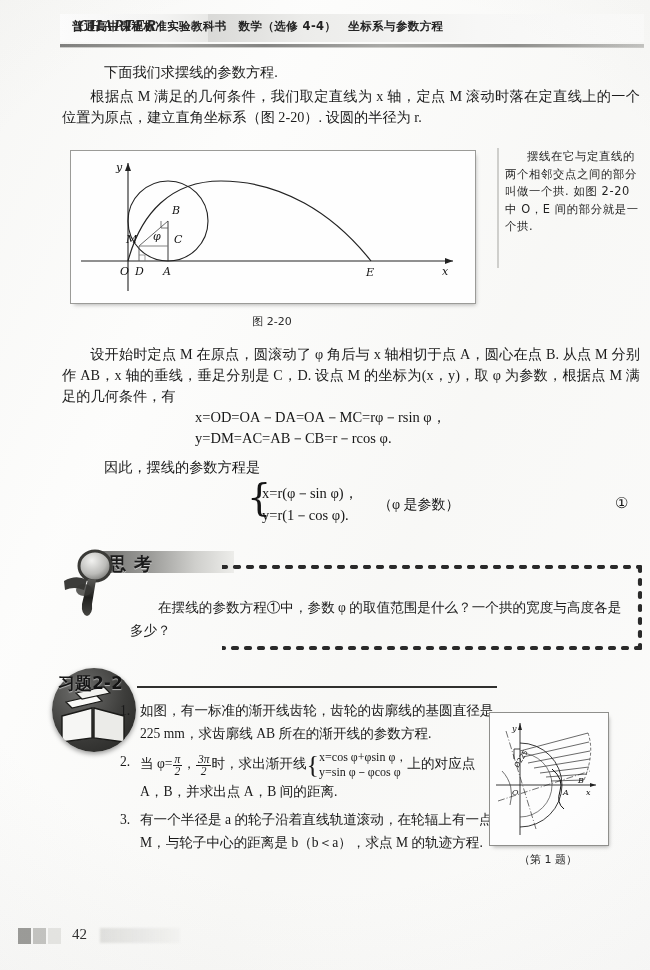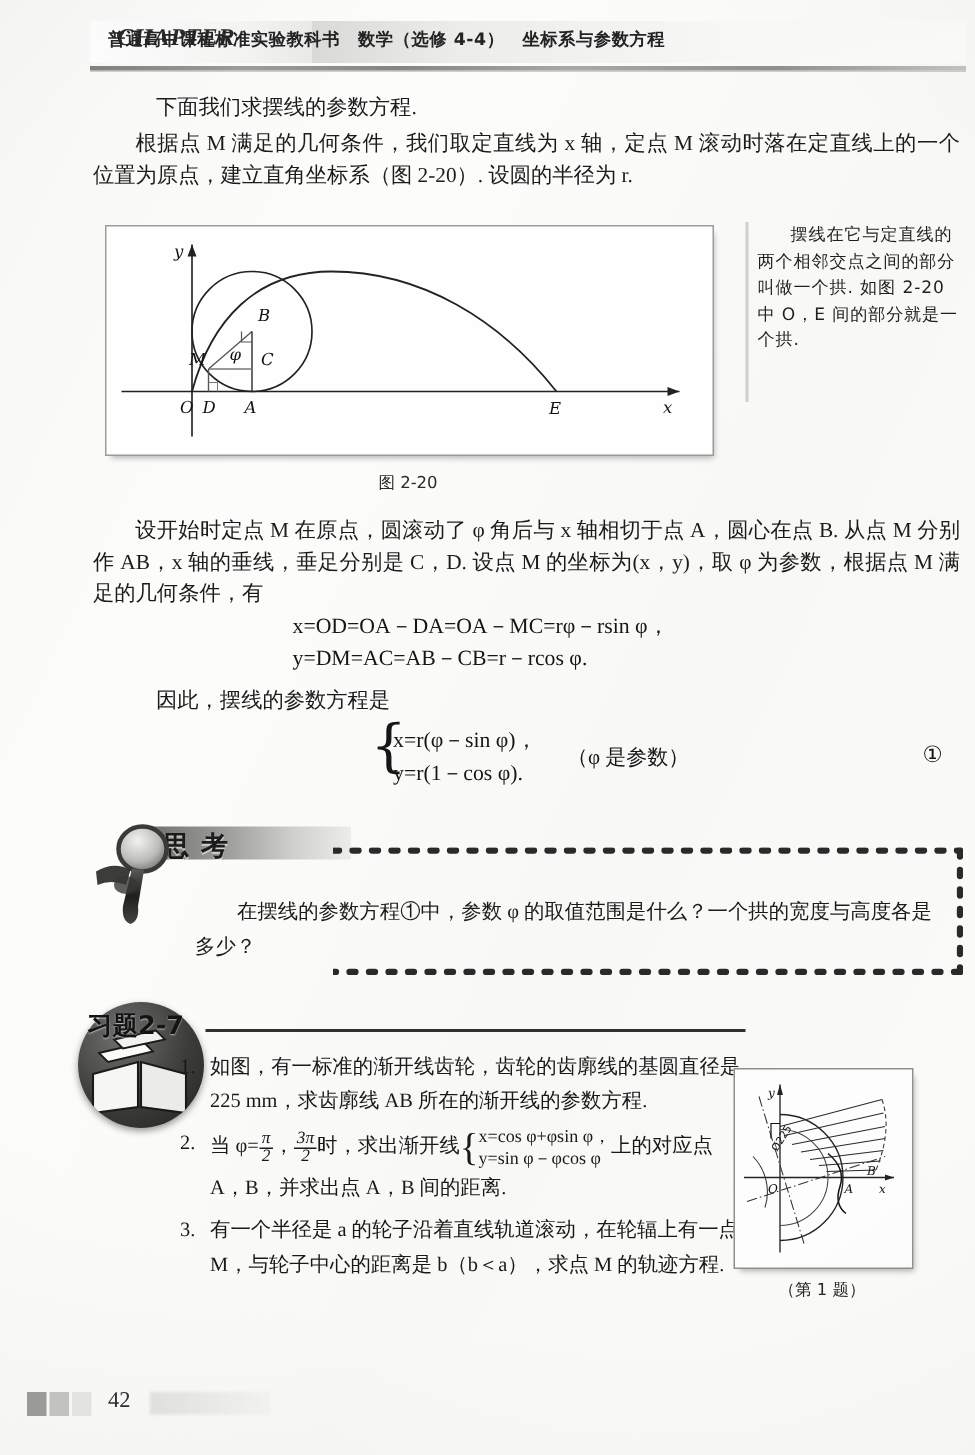--- a/index.html
+++ b/index.html
@@ -294,21 +294,21 @@
 <div class="ex-badge">
   <svg width="84" height="84" viewBox="0 0 84 84">
     <g>
       <path d="M10,48 L40,40 L40,70 L10,74 Z" fill="#f6f6f4" stroke="#1a1a18" stroke-width="1.4"></path>
       <path d="M72,48 L42,40 L42,70 L72,74 Z" fill="#ebebe8" stroke="#1a1a18" stroke-width="1.4"></path>
       <path d="M14,34 L44,27 L50,33 L20,40 Z" fill="#fafaf8" stroke="#1a1a18" stroke-width="1.2"></path>
       <path d="M24,25 L52,19 L58,25 L30,31 Z" fill="#f2f2ef" stroke="#1a1a18" stroke-width="1.2"></path>
     </g>
   </svg>
 </div>
-<div class="ex-word">习题2-7</div>
+<div class="ex-word">习题2-2</div>
 <div class="ex-rule"></div>
 
 <div class="ex-list">
   <div class="ex-item">
     <span class="ex-num">1.</span>
     <span>如图，有一标准的渐开线齿轮，齿轮的齿廓线的基圆直径是 225 mm，求齿廓线 AB 所在的渐开线的参数方程.</span>
   </div>
 
   <div class="ex-item" style="line-height:24px;">
     <span class="ex-num">2.</span>

